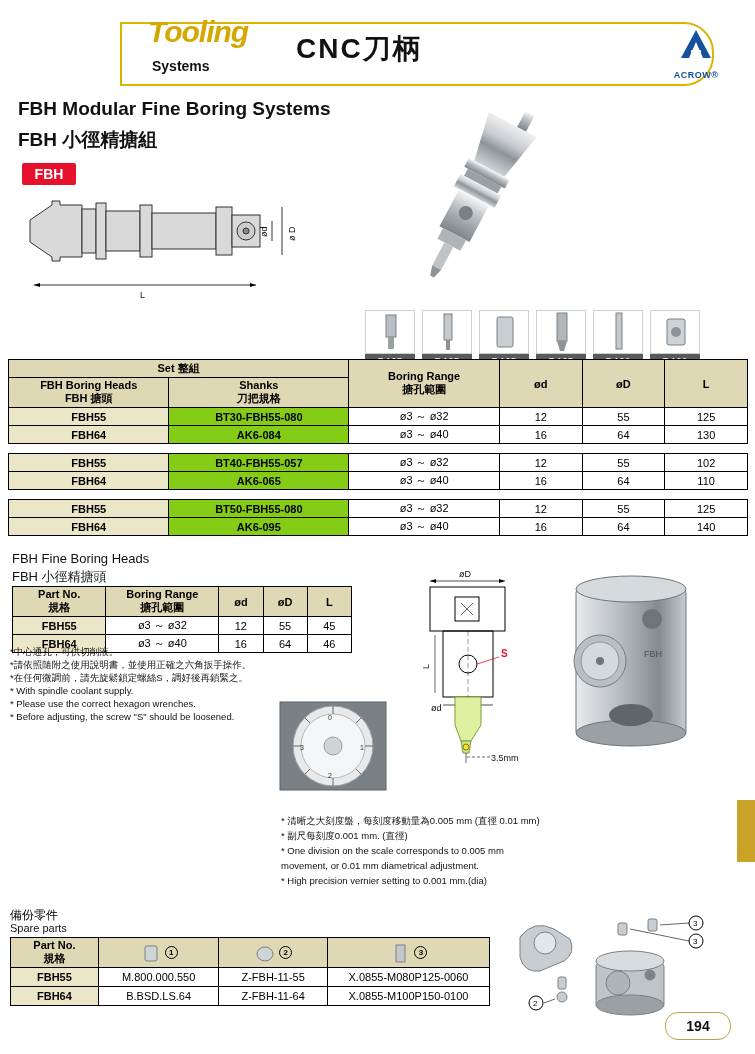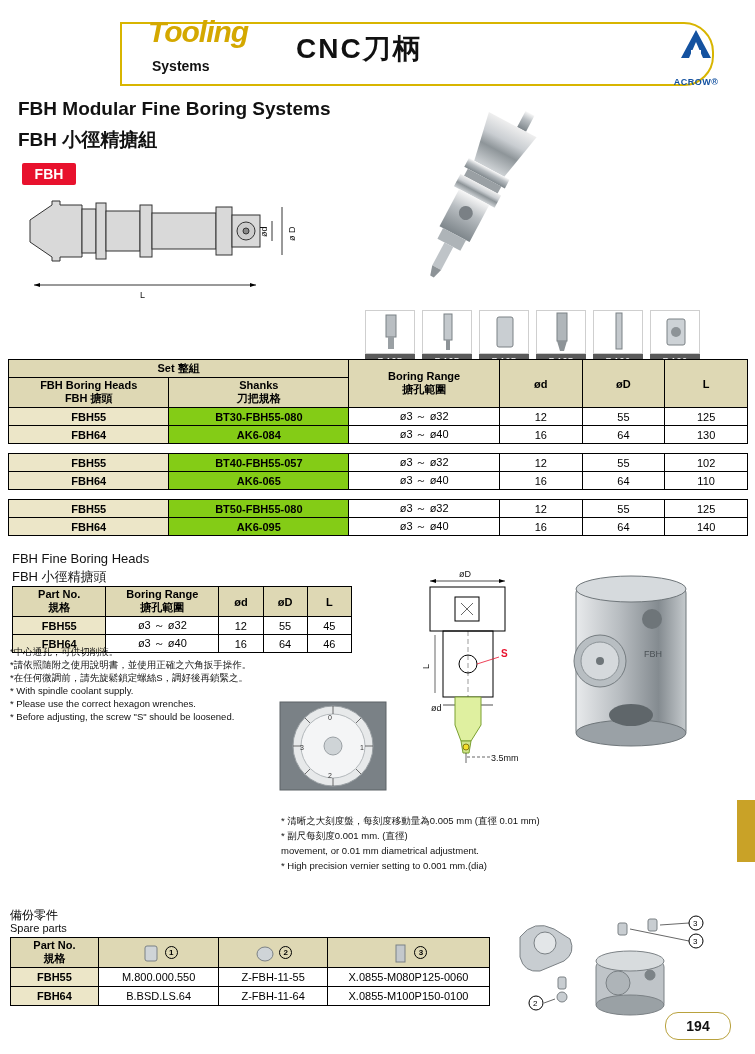--- a/index.html
+++ b/index.html
@@ -6,21 +6,21 @@
   body{width:755px;height:1054px;background:#ffffff;font-family:"Liberation Sans",sans-serif;position:relative;overflow:hidden;}
   .page{position:relative;width:755px;height:1054px;}
 
   
   .hdr-bar{position:absolute;left:120px;top:22px;width:590px;height:60px;border:2px solid #d8b500;border-radius:0 30px 30px 0;background:#fff;}
   .hdr-tooling{position:absolute;left:148px;top:15px;font-size:30px;font-weight:bold;font-style:italic;color:#d4a800;letter-spacing:-1px;}
   .hdr-systems{position:absolute;left:152px;top:58px;font-size:14px;font-weight:bold;color:#111;}
   .hdr-cn{position:absolute;left:296px;top:30px;font-size:28px;font-weight:bold;color:#111;letter-spacing:2px;}
   .acrow{position:absolute;right:36px;top:28px;text-align:center;}
   .acrow svg{display:block;margin:0 auto;}
-  .acrow-txt{font-size:9px;font-weight:bold;color:#1452a0;letter-spacing:.5px;margin-top:15px;}
+  .acrow-txt{font-size:9px;font-weight:bold;color:#1452a0;letter-spacing:.5px;margin-top:8px;}
 
   .title1{position:absolute;left:18px;top:98px;font-size:19px;font-weight:bold;color:#111;}
   .title2{position:absolute;left:18px;top:127px;font-size:19px;font-weight:bold;color:#111;}
   .fbh-badge{position:absolute;left:22px;top:163px;width:54px;height:22px;background:#e8112d;color:#fff;font-size:14px;font-weight:bold;display:flex;align-items:center;justify-content:center;border-radius:2px;}
 
   
   .svgbox{position:absolute;}
 
   
   .tabs{position:absolute;left:365px;top:280px;display:flex;gap:7px;}
@@ -379,20 +379,21 @@
     </g>
     <text x="50" y="20" font-size="7" fill="#333">0</text>
     <text x="82" y="50" font-size="7" fill="#333">1</text>
     <text x="50" y="78" font-size="7" fill="#333">2</text>
     <text x="22" y="50" font-size="7" fill="#333">3</text>
   </svg>
 
   <div class="notes2">
     <div>* 清晰之大刻度盤，每刻度移動量為0.005 mm (直徑 0.01 mm)</div>
     <div>* 副尺每刻度0.001 mm. (直徑)</div>
+    <div>* One division on the scale corresponds to 0.005 mm</div>
     <div>   movement, or 0.01 mm diametrical adjustment.</div>
     <div>* High precision vernier setting to 0.001 mm.(dia)</div>
   </div>
 
   <div class="sp-title1">備份零件</div>
   <div class="sp-title2">Spare parts</div>
 
   <table class="t-spare">
     <thead>
       <tr>

